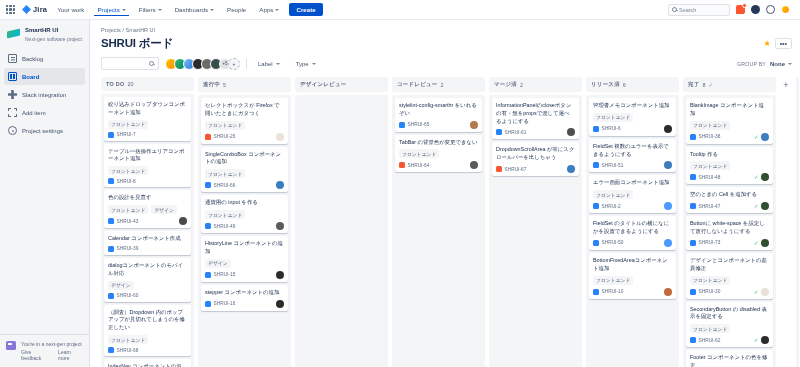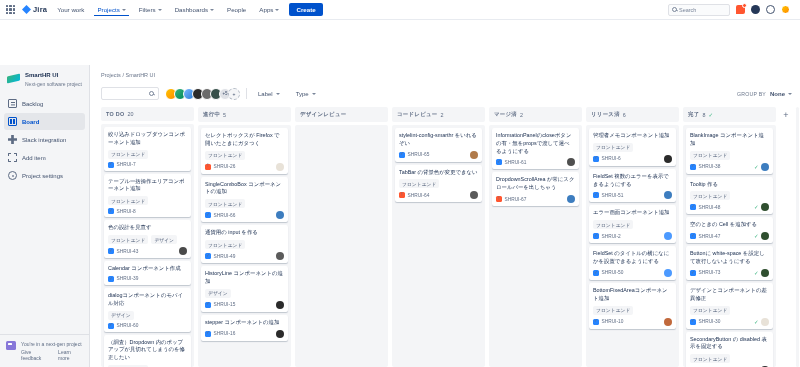--- a/index.html
+++ b/index.html
@@ -1,21 +1,21 @@
 <!DOCTYPE html>
 <html><head>
 <meta charset="utf-8">
 <style>
   * { box-sizing: border-box; margin: 0; padding: 0; }
   html, body {
     width: 800px; height: 367px; overflow: hidden;
     font-family: "Liberation Sans", sans-serif;
     background: #fff; color: #172b4d;
   }
-  .app { display: flex; flex-direction: column; width: 800px; height: 367px; gap: 45px; }
+  .app { display: flex; flex-direction: column; width: 800px; height: 367px; }
 
   
   .topnav {
     height: 20px; flex: 0 0 20px; background: #fff;
     border-bottom: 1px solid #e8ebf0;
     display: flex; align-items: center; padding: 0 6px; gap: 7px;
   }
   .grid-icon { width: 9px; height: 9px; display: grid;
     grid-template-columns: repeat(3,1fr); grid-template-rows: repeat(3,1fr); gap: 1px; }
   .grid-icon i { background: #5e6c84; border-radius: .5px; }
@@ -243,20 +243,27 @@
     </div>
 
     <div class="main">
 
       <div class="crumb">
         <span>Projects</span>
         <span>/</span>
         <span>SmartHR UI</span>
       </div>
 
+      <div class="title-row">
+        <div class="board-title">SHRUI ボード</div>
+        <div class="title-right">
+          <span class="star-ico">★</span>
+          <span class="dots-btn">•••</span>
+        </div>
+      </div>
 
       <div class="toolbar">
         <div class="bsearch">
           <span class="mag"></span>
         </div>
         <div class="avatars">
           <span class="av" style="background:linear-gradient(135deg,#ffc400,#ff8b00)"></span>
           <span class="av" style="background:linear-gradient(135deg,#36b37e,#00875a)"></span>
           <span class="av" style="background:linear-gradient(135deg,#79b8ff,#2b7cd3)"></span>
           <span class="av" style="background:#2b2b2b"></span>

